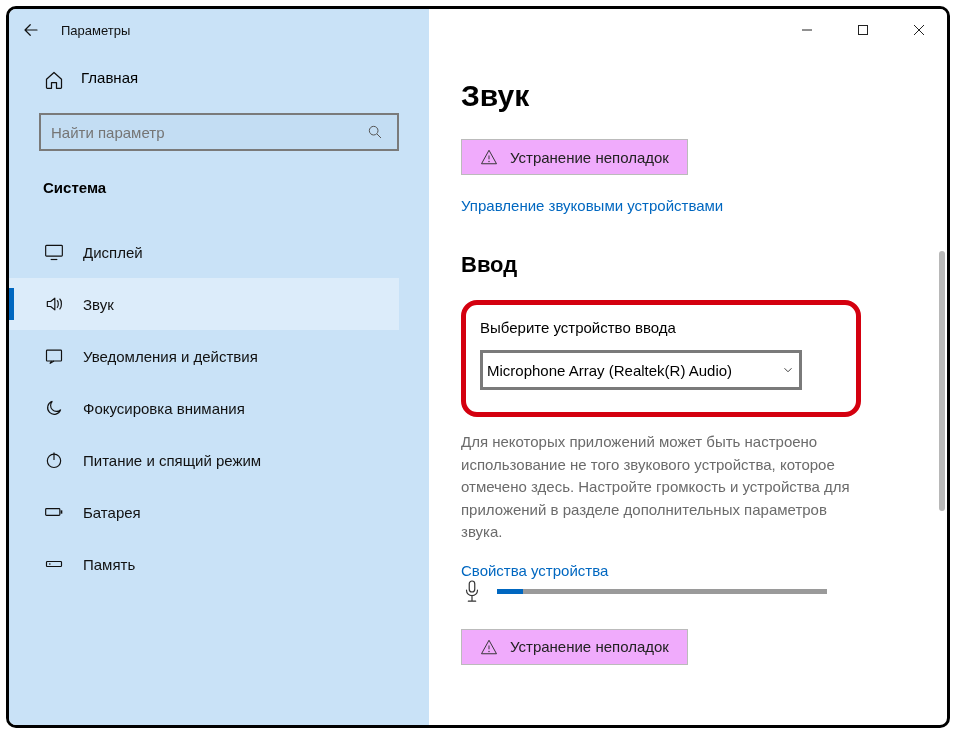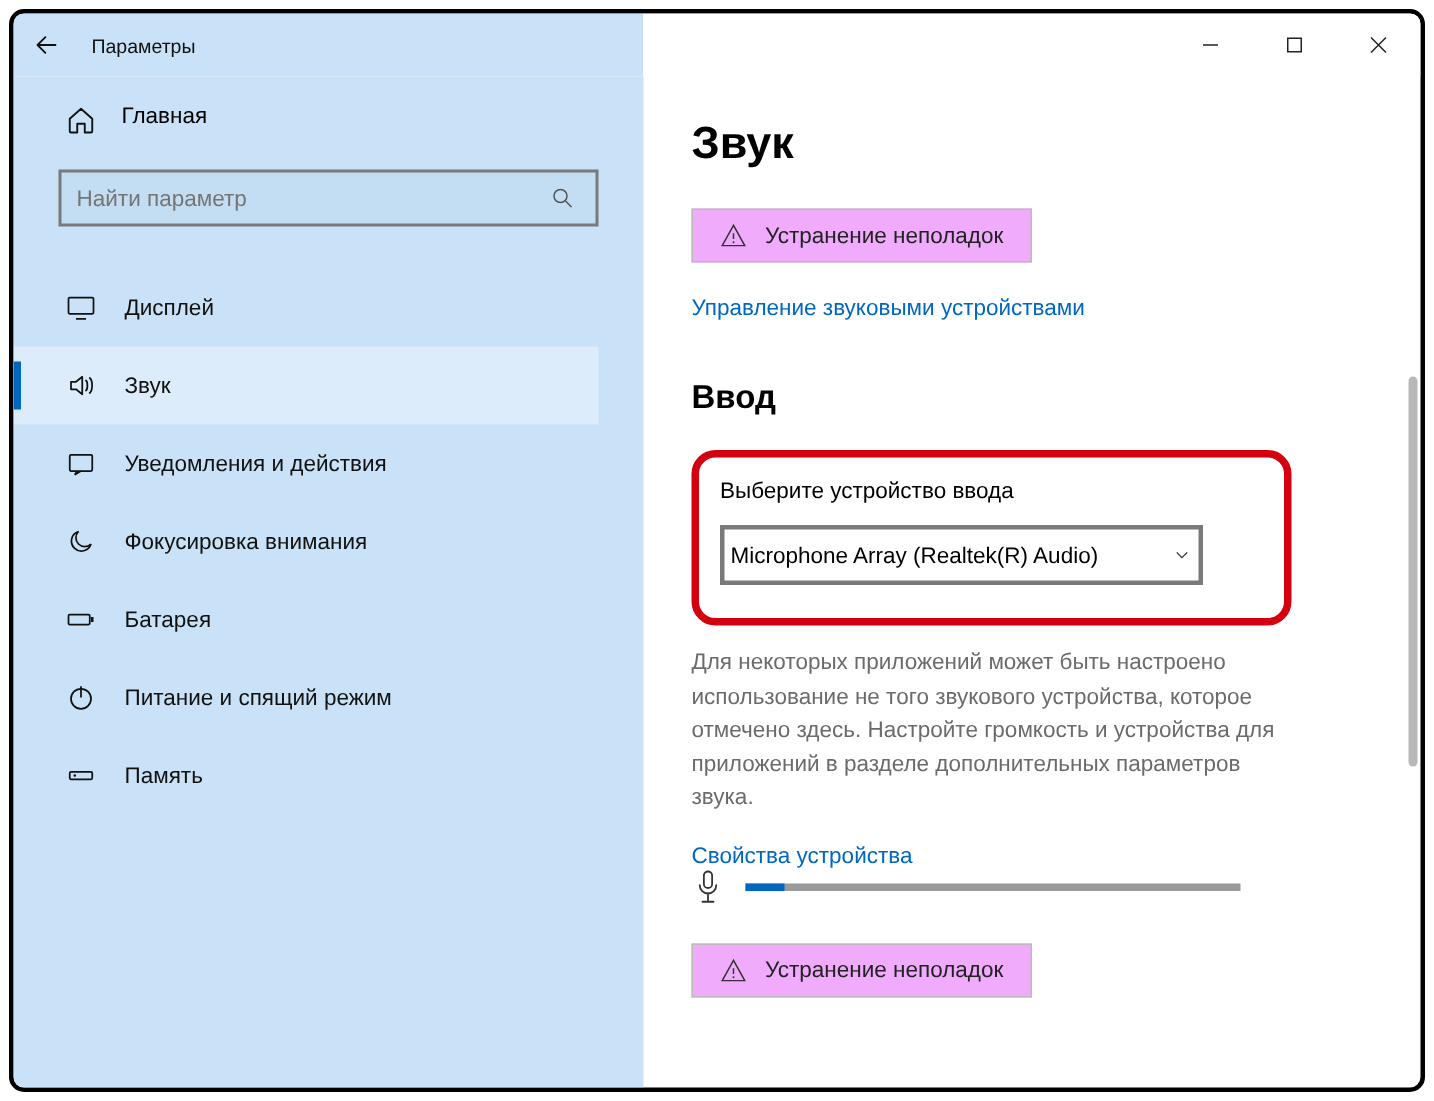--- a/index.html
+++ b/index.html
@@ -253,20 +253,21 @@
       <div class="search-box">
         <input type="text" placeholder="Найти параметр" style="">
         <span class="search-icon">
           <svg width="16" height="16" viewBox="0 0 24 24">
               <circle cx="10" cy="10" r="6.5" stroke="#555" stroke-width="1.5" fill="none"></circle>
               <line x1="15" y1="15" x2="21" y2="21" stroke="#555" stroke-width="1.5"></line>
             </svg>
         </span>
       </div>
 
+      <div class="category">Система</div>
 
       <div class="nav">
         <div class="nav-item">
           <span class="icon-slot">
             <svg width="20" height="20" viewBox="0 0 24 24">
                 <rect x="2" y="4" width="20" height="13" rx="1" stroke="#111" stroke-width="1.4" fill="none"></rect>
                 <line x1="8" y1="21" x2="16" y2="21" stroke="#111" stroke-width="1.4"></line>
               </svg>
           </span>
           <span>Дисплей</span>
@@ -293,34 +294,34 @@
           <span class="icon-slot">
             <svg width="20" height="20" viewBox="0 0 24 24">
                 <path d="M20 14A8 8 0 1 1 10 4a7 7 0 0 0 10 10z" stroke="#111" stroke-width="1.4" fill="none"></path>
               </svg>
           </span>
           <span>Фокусировка внимания</span>
         </div>
         <div class="nav-item">
           <span class="icon-slot">
             <svg width="20" height="20" viewBox="0 0 24 24">
+                <circle cx="12" cy="13" r="8" stroke="#111" stroke-width="1.4" fill="none"></circle>
+                <line x1="12" y1="3" x2="12" y2="12" stroke="#111" stroke-width="1.4"></line>
+              </svg>
+          </span>
+          <span>Питание и спящий режим</span>
+        </div>
+        <div class="nav-item">
+          <span class="icon-slot">
+            <svg width="20" height="20" viewBox="0 0 24 24">
                 <rect x="2" y="8" width="17" height="8" rx="1" stroke="#111" stroke-width="1.4" fill="none"></rect>
                 <rect x="20" y="10" width="2" height="4" fill="#111"></rect>
               </svg>
           </span>
           <span>Батарея</span>
-        </div>
-        <div class="nav-item">
-          <span class="icon-slot">
-            <svg width="20" height="20" viewBox="0 0 24 24">
-                <circle cx="12" cy="13" r="8" stroke="#111" stroke-width="1.4" fill="none"></circle>
-                <line x1="12" y1="3" x2="12" y2="12" stroke="#111" stroke-width="1.4"></line>
-              </svg>
-          </span>
-          <span>Питание и спящий режим</span>
         </div>
         <div class="nav-item">
           <span class="icon-slot">
             <svg width="20" height="20" viewBox="0 0 24 24">
                 <rect x="3" y="9" width="18" height="6" rx="1" stroke="#111" stroke-width="1.4" fill="none"></rect>
                 <circle cx="7" cy="12" r="1" fill="#111"></circle>
               </svg>
           </span>
           <span>Память</span>
         </div>

